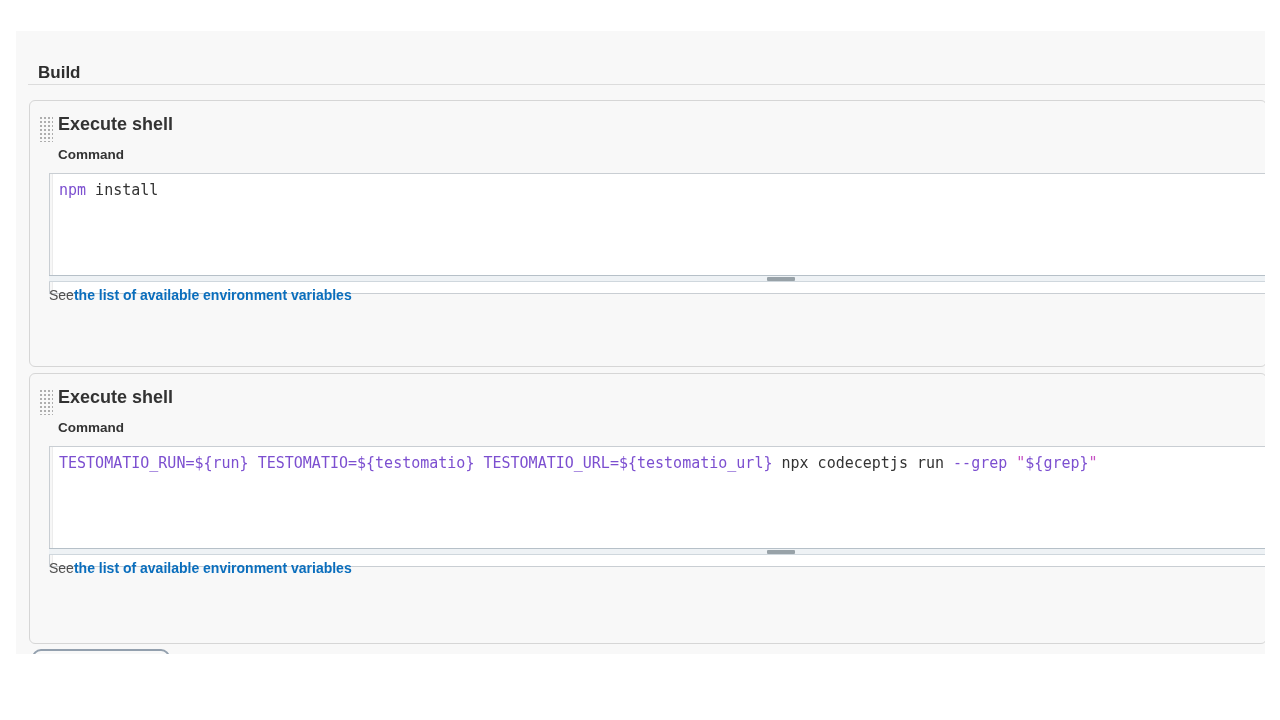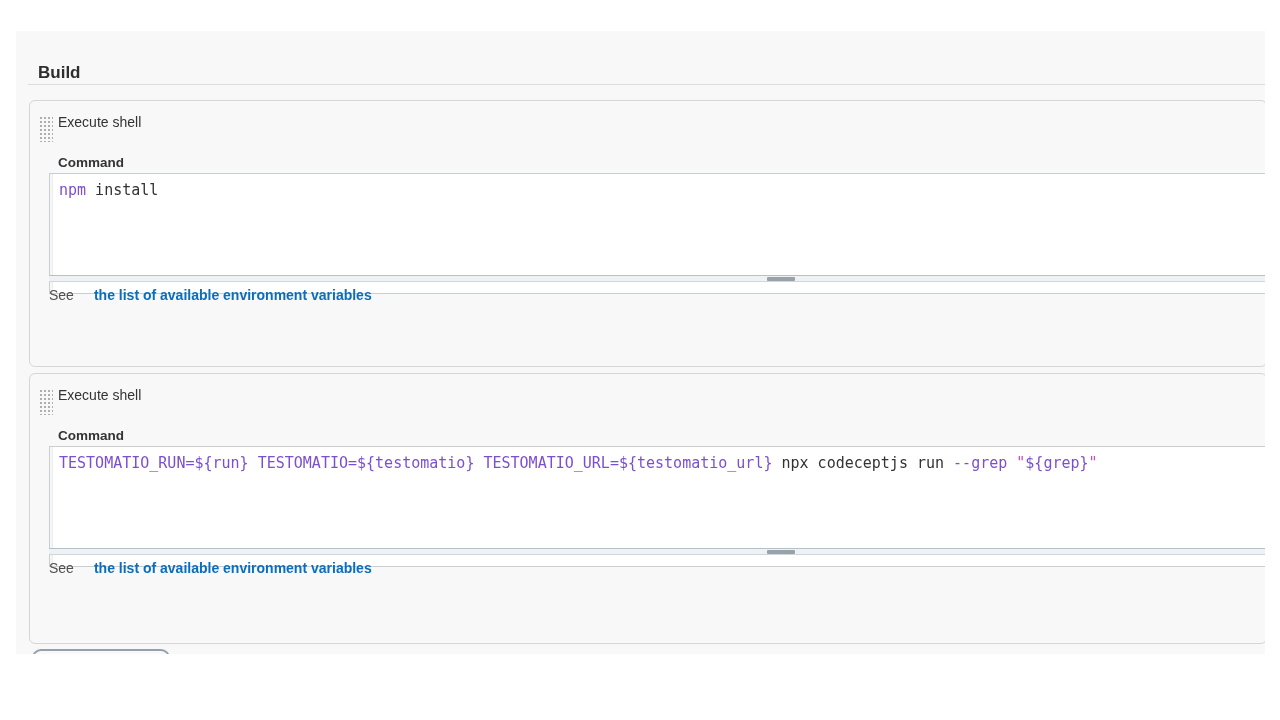--- a/index.html
+++ b/index.html
@@ -49,27 +49,27 @@
     left: 9px; top: 15px;
     width: 14px; height: 26px;
     background-image: radial-gradient(#aeaeae 1px, transparent 1.3px);
     background-size: 4px 4px;
     background-position: 0 0;
     cursor: grab;
   }
   .step-title {
     position: absolute;
     left: 28px; top: 13px;
-    font-size: 14px;
-    font-weight: 400;
+    font-size: 18px;
+    font-weight: 700;
     color: #333;
   }
   .cmd-label {
     position: absolute;
-    left: 28px; top: 54px;
+    left: 28px; top: 46px;
     font-size: 13.5px;
     font-weight: 700;
     color: #333;
   }
   .editor {
     position: absolute;
     left: 19px; right: -1px; top: 72px;
     height: 121px;
     background: #ffffff;
     border: 1px solid #c9ced3;
@@ -116,21 +116,21 @@
   .help-line {
     position: absolute;
     left: 19px; top: 186px;
     font-size: 14px;
     color: #4f4f4f;
   }
   .env-link {
     color: var(--link, #0a6ebd);
     font-weight: 700;
     text-decoration: none;
-    margin-left: 20px;
+    margin-left: 0;
     cursor: pointer;
   }
   .add-step-button {
     position: absolute;
     left: 16px; top: 618px;
     width: 138px; height: 26px;
     background: #f8f8f8;
     border: 2px solid #93a0ae;
     border-radius: 9px;
     cursor: pointer;

